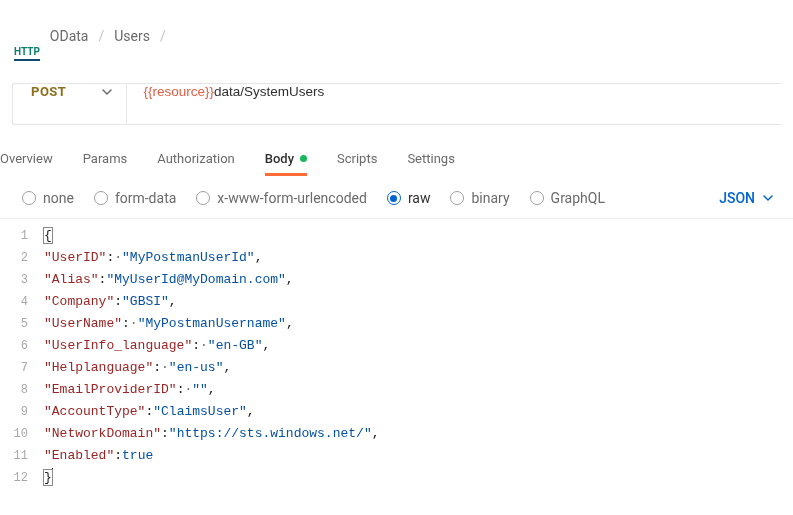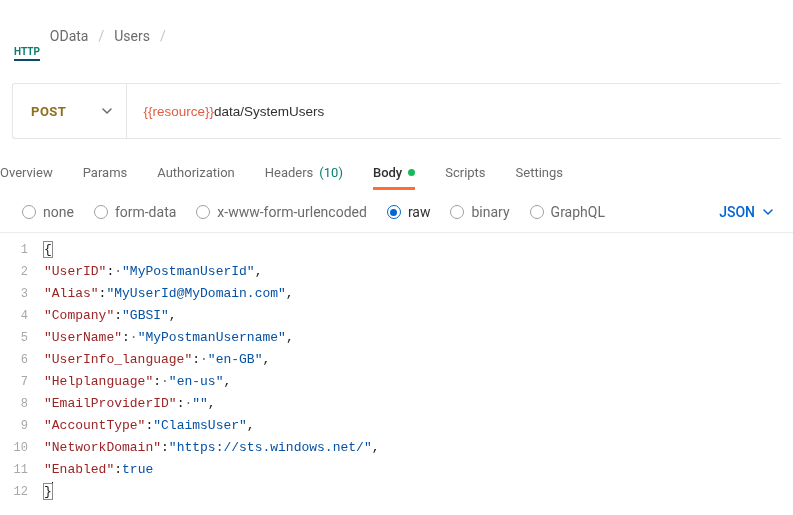--- a/index.html
+++ b/index.html
@@ -1,21 +1,21 @@
 <!DOCTYPE html>
 <html><head>
 <meta charset="utf-8">
 <style>
 * { box-sizing: border-box; margin: 0; padding: 0; }
 body { font-family: -apple-system, BlinkMacSystemFont, "Segoe UI", Roboto, sans-serif; font-size: 13px; color: #212121; background: #fff; width: 793px; }
 .breadcrumb { display: flex; align-items: center; padding: 10px 14px 14px; gap: 10px; color: #6b6b6b; font-size: 14px; }
 .breadcrumb .http-badge { font-size: 10px; font-weight: 700; color: #0a7d6c; border-bottom: 2px solid #0c4a6e; padding: 1px 0 2px; line-height: 1; margin-top: 36px; }
 .breadcrumb .sep { color: #c4c4c4; }
 .breadcrumb .current { color: #303030; font-weight: 600; }
-.req-row { display: flex; border: 1px solid #e6e6e6; border-radius: 3px; margin: 8px 12px 8px 12px; height: 56px; align-items: center; border-right: none; border-top-right-radius: 0; border-bottom-right-radius: 0;}
+.req-row { display: flex; border: 1px solid #e6e6e6; border-radius: 3px; margin: 8px 12px 8px 12px; height: 42px; align-items: flex-start; border-right: none; border-top-right-radius: 0; border-bottom-right-radius: 0;}
 .method { display: flex; align-items: center; gap: 36px; padding: 0 14px 0 18px; font-weight: 700; color: #8f6f1f; font-size: 13px; letter-spacing: 0.5px; }
 .method .chev { width: 10px; height: 10px; }
 .divider-v { width: 1px; align-self: stretch; background: #e6e6e6; }
 .url { flex: 1; padding: 0 16px; font-size: 13.5px; color: #303030; font-family: Liberation Sans, sans-serif; }
 .url .var { color: #e05d44; }
 .tabs { display: flex; gap: 30px; padding: 12px 14px 4px 0; color: #6b6b6b; font-size: 13px; }
 .tab { padding: 6px 0 10px; cursor: pointer; display: flex; align-items: center; gap: 6px; }
 .tab .count { color: #0a7d6c; }
 .tab.active { color: #303030; box-shadow: inset 0 -3px 0 0 #ff6c37; font-weight: 500;}
 .dot { width: 7px; height: 7px; border-radius: 50%; background: #18b85b; }
@@ -60,24 +60,20 @@
   <div class="divider-v"></div>
   <div class="url">
     <span class="var">{{resource}}</span><span>data/SystemUsers</span>
   </div>
 </div>
 
 <div class="tabs">
   <div class="tab">Overview</div>
   <div class="tab">Params</div>
   <div class="tab">Authorization</div>
-  <div class="tab">
-    <span>Headers</span>
-    <span class="count">(10)</span>
-  </div>
   <div class="tab active">
     <span>Body</span>
     <span class="dot"></span>
   </div>
   <div class="tab">Scripts</div>
   <div class="tab">Settings</div>
 </div>
 
 <div class="radio-row">
   <label class="radio-item">

